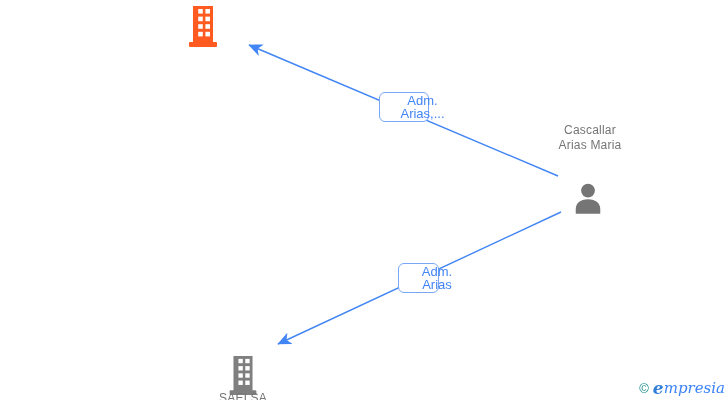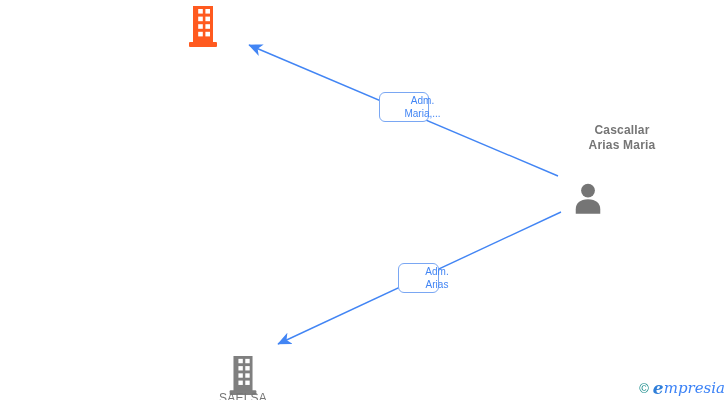--- a/index.html
+++ b/index.html
@@ -6,29 +6,29 @@
   .canvas{
     position:relative;width:728px;height:400px;background:#ffffff;
     overflow:hidden;font-family:"Liberation Sans",sans-serif;
   }
   .edges-layer{position:absolute;left:0;top:0;width:728px;height:400px;}
   .node{position:absolute;}
   .node-name{
     font-size:12px;line-height:15px;color:#757575;text-align:center;
     letter-spacing:0.2px;
   }
-  .person-name{position:absolute;left:572px;top:123px;width:100px;font-weight:bold;}
+  .person-name{position:absolute;left:540px;top:123px;width:100px;}
   .person-icon{position:absolute;left:571px;top:183px;}
   .company-top-icon{position:absolute;left:188px;top:6px;}
   .company-bottom-icon{position:absolute;left:228px;top:356px;}
   .company-bottom-name{position:absolute;left:178px;top:391px;width:130px;}
   .edge-label{
     position:absolute;box-sizing:border-box;background:#ffffff;
     border:1.5px solid #7aa7f3;border-radius:6px;color:#4285f4;
-    font-size:10px;line-height:13px;display:flex;flex-direction:column;
+    font-size:13px;line-height:13px;display:flex;flex-direction:column;
     align-items:center;justify-content:center;text-align:right;padding-left:37px;
   }
   .edge-label-1{left:379px;top:92px;width:50px;height:30px;}
   .edge-label-2{left:398px;top:263px;width:41px;height:30px;}
   .brand{
     position:absolute;right:3px;bottom:2px;display:flex;align-items:center;
     font-family:"DejaVu Serif",serif;font-style:italic;white-space:nowrap;
   }
   .brand .copy{color:#168a8a;font-style:normal;font-size:13px;margin-right:4px;font-family:"Liberation Sans",sans-serif;}
   .brand .e{color:#2f7ed8;font-size:17px;font-weight:bold;}
@@ -96,21 +96,21 @@
         <rect x="17.4" y="18.2" width="4.6" height="4.6"></rect>
         <rect x="10.2" y="25.8" width="4.6" height="4.6"></rect>
         <rect x="17.4" y="25.8" width="4.6" height="4.6"></rect>
       </g>
     </svg>
   </div>
   <div class="node-name company-bottom-name">SAELSA</div>
 
   <div class="edge-label edge-label-1">
     <div>Adm.</div>
-    <div>Maria,...</div>
+    <div>Arias,...</div>
   </div>
   <div class="edge-label edge-label-2">
     <div>Adm.</div>
     <div>Arias</div>
   </div>
 
   <div class="brand">
     <span class="copy">©</span>
     <span class="e">e</span>
     <span class="rest">mpresia</span>

